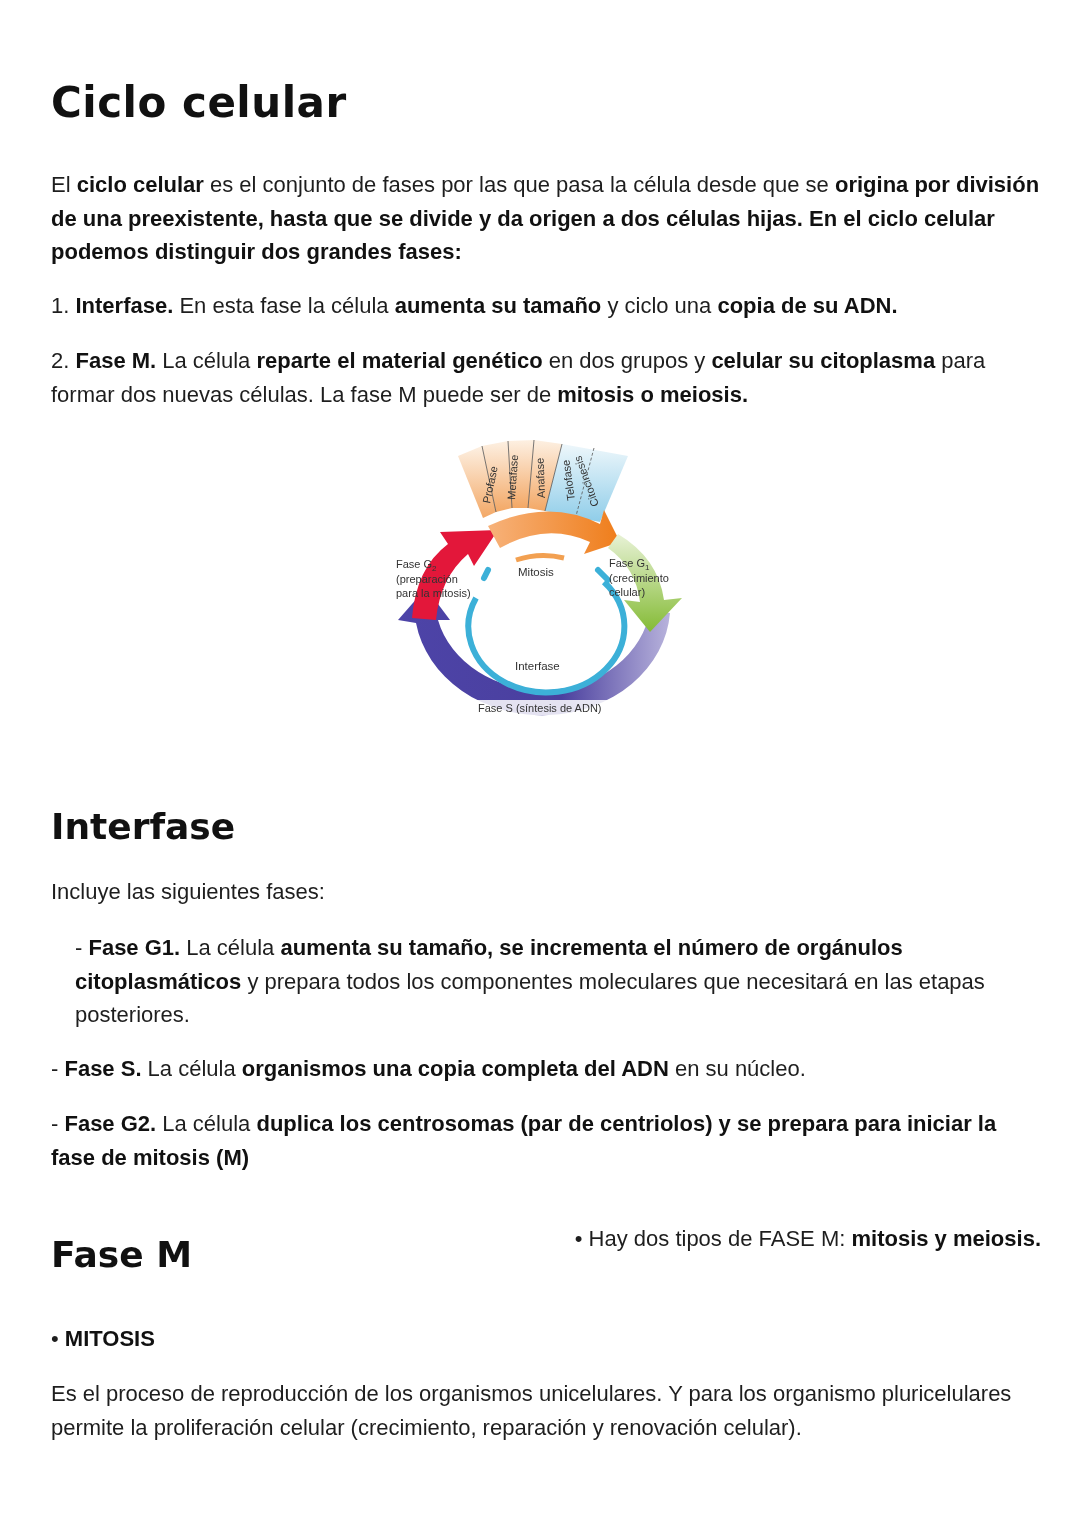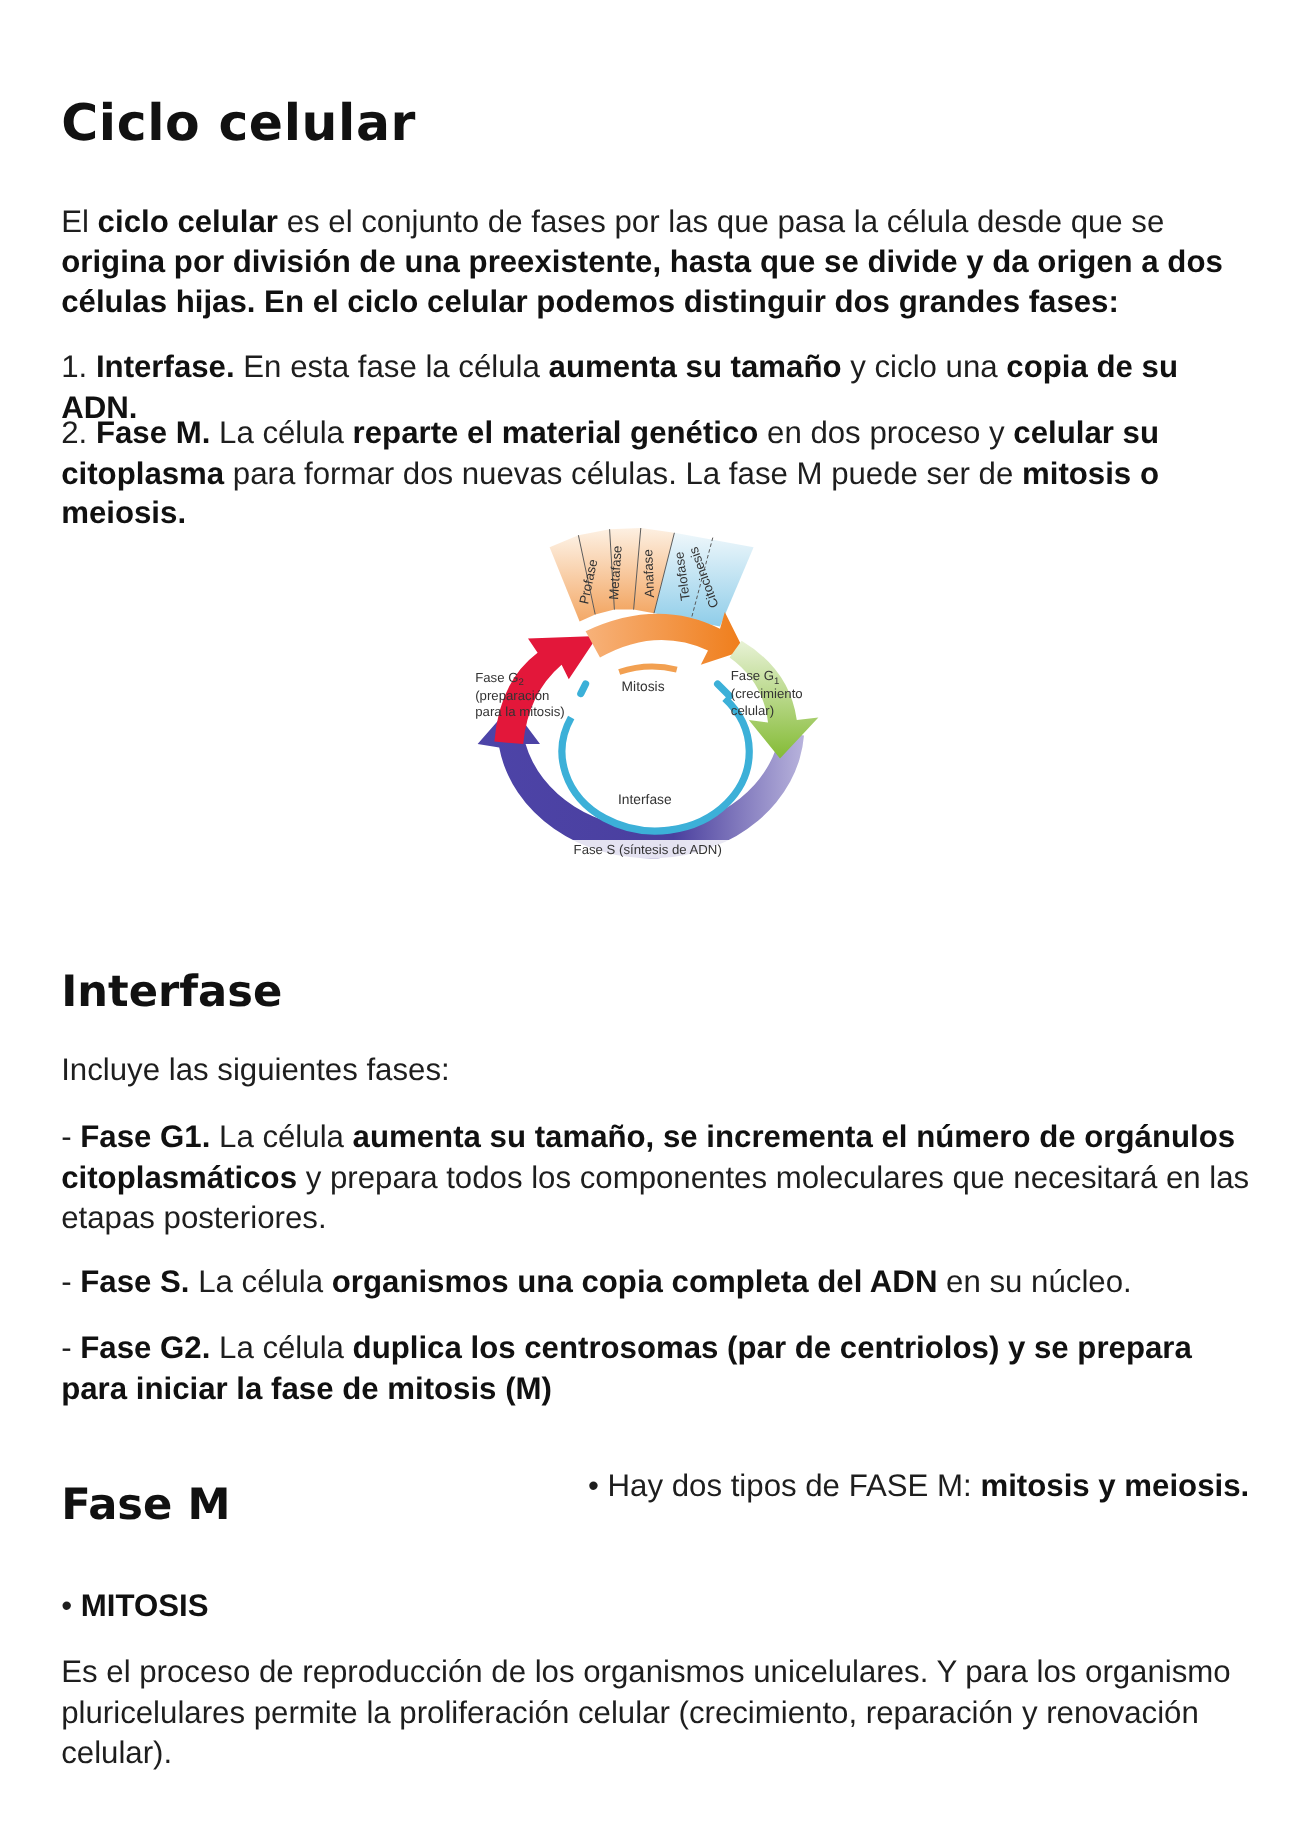--- a/index.html
+++ b/index.html
@@ -29,21 +29,21 @@
       font-weight: bold;
       font-size: 42px;
       letter-spacing: 0.5px;
       color: #111;
       margin: 0;
     }
     .para {
       position: absolute;
       left: 0;
       width: 990px;
-      font-size: 26px;
+      font-size: 22px;
       line-height: 33.5px;
       margin: 0;
       color: #1e1e1e;
     }
     .para b { font-weight: bold; color: #111; }
     .h2 {
       position: absolute;
       left: 0;
       margin: 0;
       font-family: "DejaVu Sans", sans-serif;
@@ -73,28 +73,28 @@
 
   <p class="para" style="top:168px;">
     <span>El </span><b>ciclo celular</b><span> es el conjunto de fases por las que pasa la célula desde que se </span><b>origina por división de una preexistente, hasta que se divide y da origen a dos células hijas. En el ciclo celular podemos distinguir dos grandes fases:</b>
   </p>
 
   <p class="para" style="top:289px;">
     <span>1. </span><b>Interfase.</b><span> En esta fase la célula </span><b>aumenta su tamaño</b><span> y ciclo una </span><b>copia de su ADN.</b>
   </p>
 
   <p class="para" style="top:344px;">
-    <span>2. </span><b>Fase M.</b><span> La célula </span><b>reparte el material genético</b><span> en dos proceso y </span><b>celular su citoplasma</b><span> para formar dos nuevas células. La fase M puede ser de </span><b>mitosis o meiosis.</b>
+    <span>2. </span><b>Fase M.</b><span> La célula </span><b>reparte el material genético</b><span> en dos grupos y </span><b>celular su citoplasma</b><span> para formar dos nuevas células. La fase M puede ser de </span><b>mitosis o meiosis.</b>
   </p>
 
   <h2 class="h2" style="top:806px;">Interfase</h2>
 
   <p class="para" style="top:875px;">Incluye las siguientes fases:</p>
 
-  <p class="para" style="top:931px;">
+  <p class="para" style="top:931px;margin-left:24px;">
     <span>- </span><b>Fase G1.</b><span> La célula </span><b>aumenta su tamaño, se incrementa el número de orgánulos citoplasmáticos</b><span> y prepara todos los componentes moleculares que necesitará en las etapas posteriores.</span>
   </p>
 
   <p class="para" style="top:1052px;">
     <span>- </span><b>Fase S.</b><span> La célula </span><b>organismos una copia completa del ADN</b><span> en su núcleo.</span>
   </p>
 
   <p class="para" style="top:1107px;">
     <span>- </span><b>Fase G2.</b><span> La célula </span><b>duplica los centrosomas (par de centriolos) y se prepara para iniciar la fase de mitosis (M)</b>
   </p>

